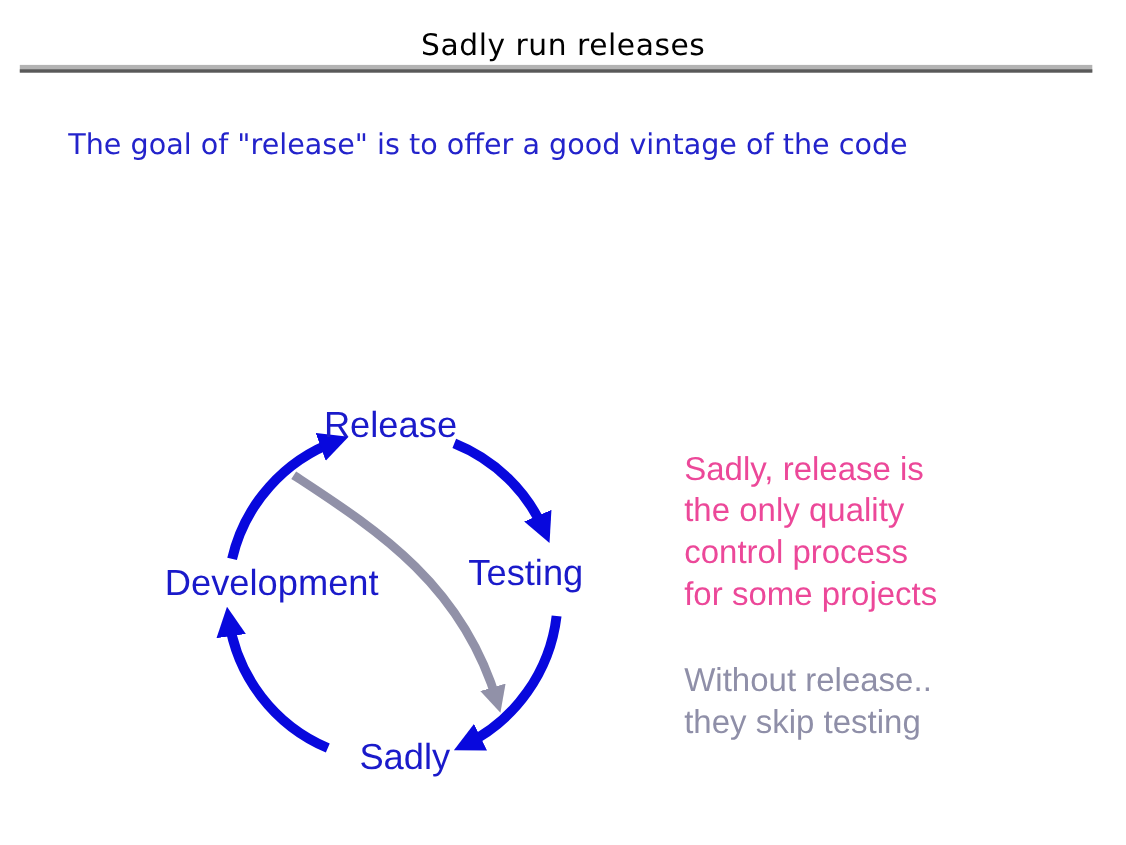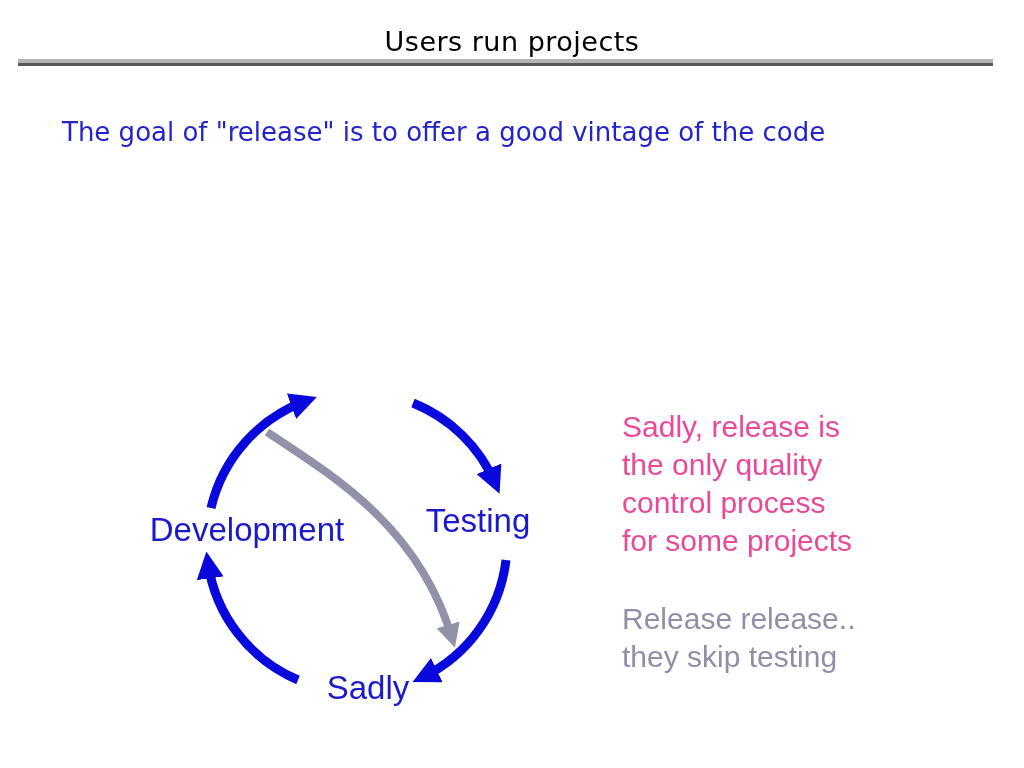--- a/index.html
+++ b/index.html
@@ -32,45 +32,46 @@
     font-size:30px;line-height:38px;white-space:pre-line;
   }
   .note1{top:408px;color:#ec4899;}
   .note2{top:600px;color:#8f8fa8;}
 </style>
 </head>
 <body>
 
 <div class="slide">
 
-  <div class="title">Users run projects</div>
+  <div class="title">Sadly run releases</div>
   <div class="rule"></div>
 
   <div class="body-text p1">The goal of "release" is to offer a good vintage of the code</div>
 
   <svg class="diagram-svg" width="1024" height="768" viewBox="0 0 1024 768" xmlns="http://www.w3.org/2000/svg">
     <defs>
       <marker id="arrowBlue" viewBox="0 0 2.8 2.8" markerWidth="3" markerHeight="3" refX="1.6" refY="1.4" orient="auto" markerUnits="strokeWidth">
         <path d="M0,0 L2.8,1.4 L0,2.8 Z" fill="#0808dd"></path>
       </marker>
       <marker id="arrowGray" viewBox="0 0 2.8 2.8" markerWidth="3" markerHeight="3" refX="1.6" refY="1.4" orient="auto" markerUnits="strokeWidth">
         <path d="M0,0 L2.8,1.4 L0,2.8 Z" fill="#9191a8"></path>
       </marker>
     </defs>
     <path d="M 267 432 C 340 480 420 530 452 638" fill="none" stroke="#9191a8" stroke-width="8" marker-end="url(#arrowGray)"></path>
     <path d="M 413 403 A 150 150 0 0 1 495 483" fill="none" stroke="#0808dd" stroke-width="9" marker-end="url(#arrowBlue)"></path>
     <path d="M 506 560 A 150 150 0 0 1 423 677" fill="none" stroke="#0808dd" stroke-width="9" marker-end="url(#arrowBlue)"></path>
     <path d="M 298 680 A 150 150 0 0 1 208 563" fill="none" stroke="#0808dd" stroke-width="9" marker-end="url(#arrowBlue)"></path>
     <path d="M 211 508 A 150 150 0 0 1 306 401" fill="none" stroke="#0808dd" stroke-width="9" marker-end="url(#arrowBlue)"></path>
   </svg>
 
+  <div class="node-label" style="left:355px;top:369px;">Release</div>
   <div class="node-label" style="left:478px;top:504px;">Testing</div>
   <div class="node-label" style="left:368px;top:671px;">Sadly</div>
   <div class="node-label" style="left:247px;top:513px;">Development</div>
 
   <div class="note note1">Sadly, release is
 the only quality
 control process
 for some projects</div>
-  <div class="note note2">Release release..
+  <div class="note note2">Without release..
 they skip testing</div>
 
 </div>
 
 </body></html>

